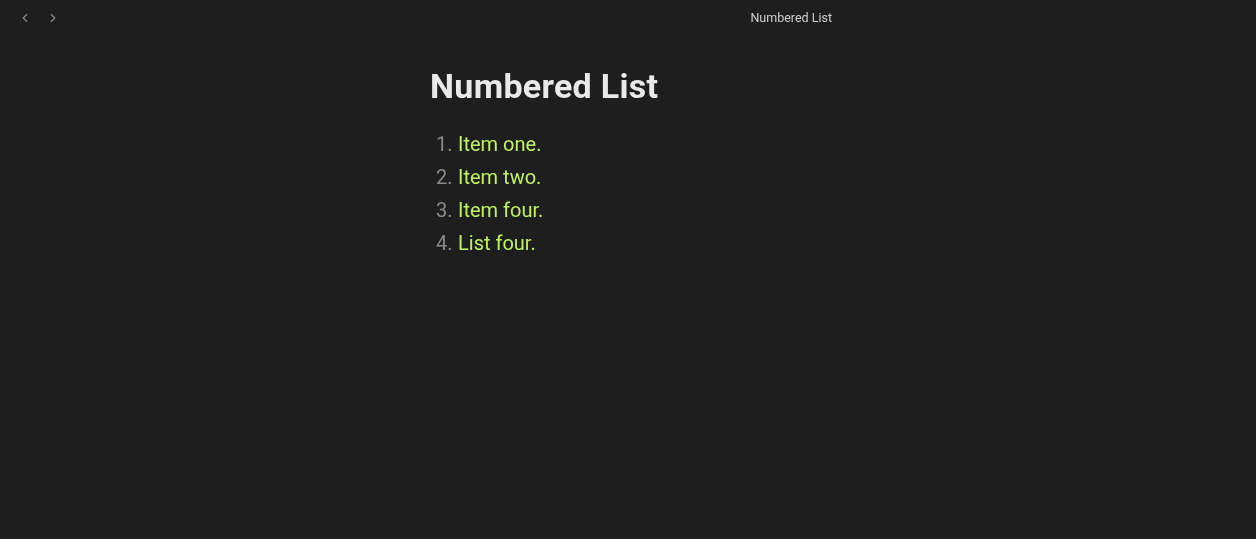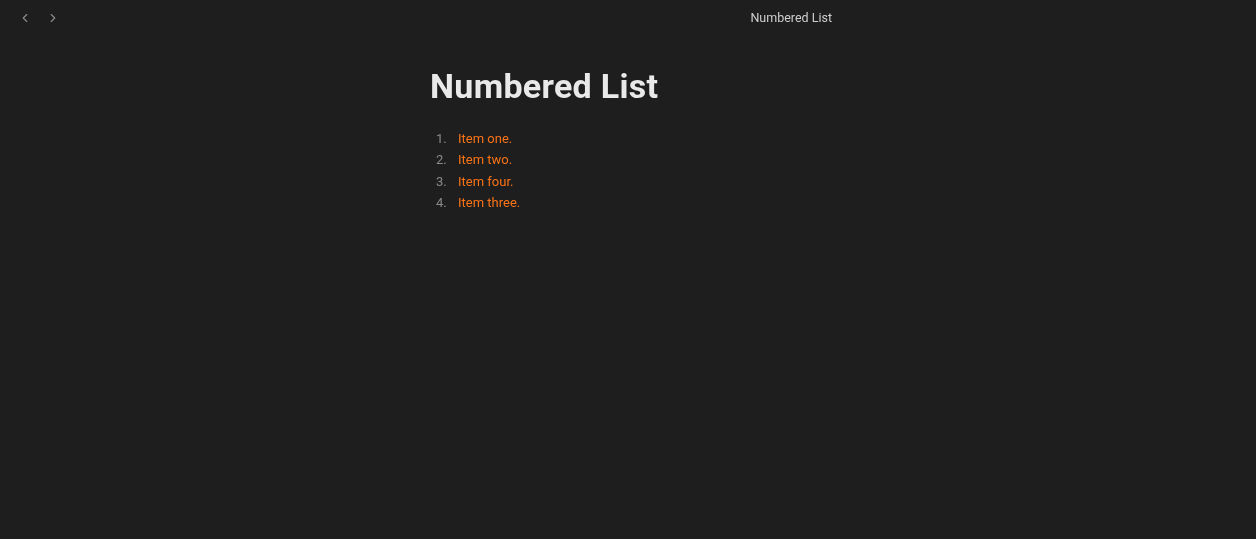--- a/index.html
+++ b/index.html
@@ -80,23 +80,23 @@
       letter-spacing: 0.3px;
       margin-bottom: 22px;
     }
     .doc ol {
       list-style: none;
       counter-reset: item;
       padding-left: 6px;
     }
     .doc ol li {
       counter-increment: item;
-      font-size: 13px;
+      font-size: 20px;
       line-height: 1.65;
-      color: #f97316;
+      color: #bef264;
       position: relative;
       padding-left: 22px;
     }
     .doc ol li::before {
       content: counter(item) ".";
       position: absolute;
       left: 0;
       color: #8a8a8a;
     }
   </style>
@@ -121,16 +121,16 @@
   </div>
 </div>
 
 <div class="content">
   <div class="doc">
     <h1>Numbered List</h1>
     <ol>
       <li>Item one.</li>
       <li>Item two.</li>
       <li>Item four.</li>
-      <li>Item three.</li>
+      <li>List four.</li>
     </ol>
   </div>
 </div>
 
 </body></html>

